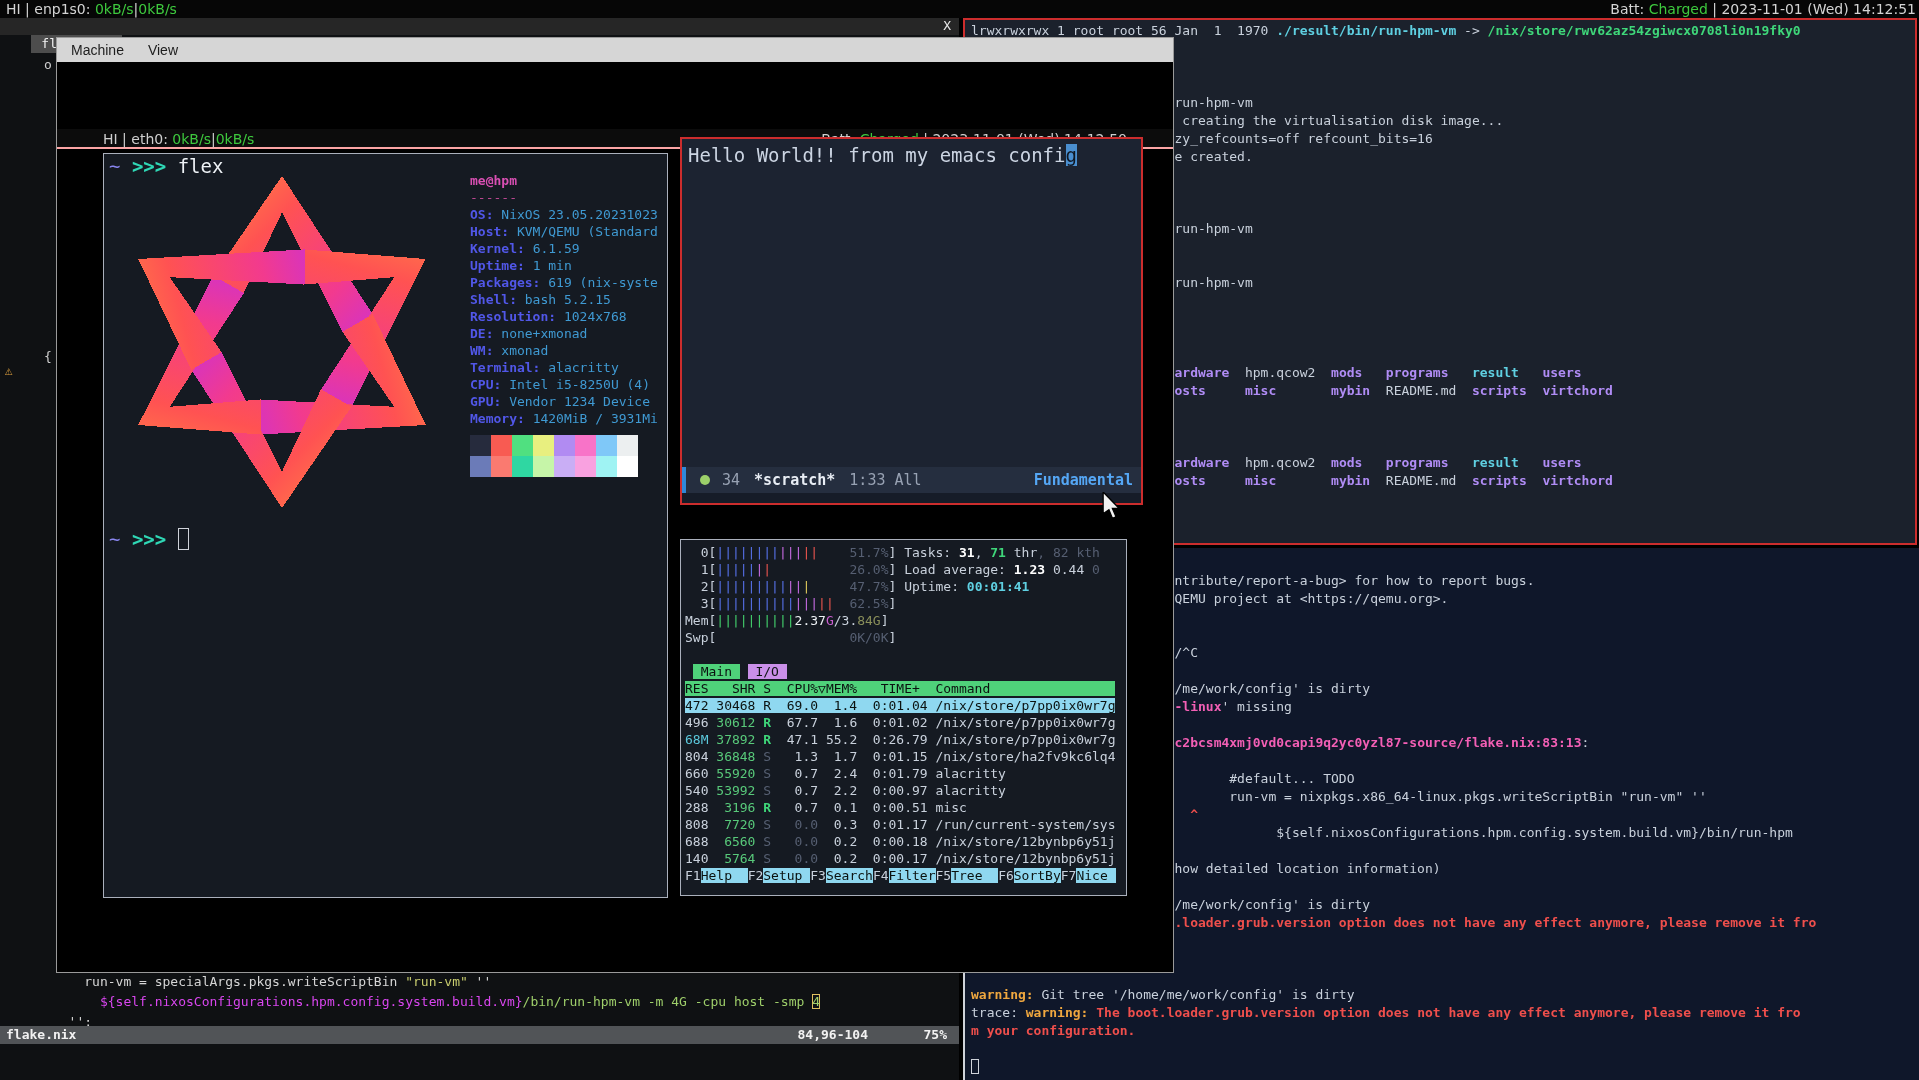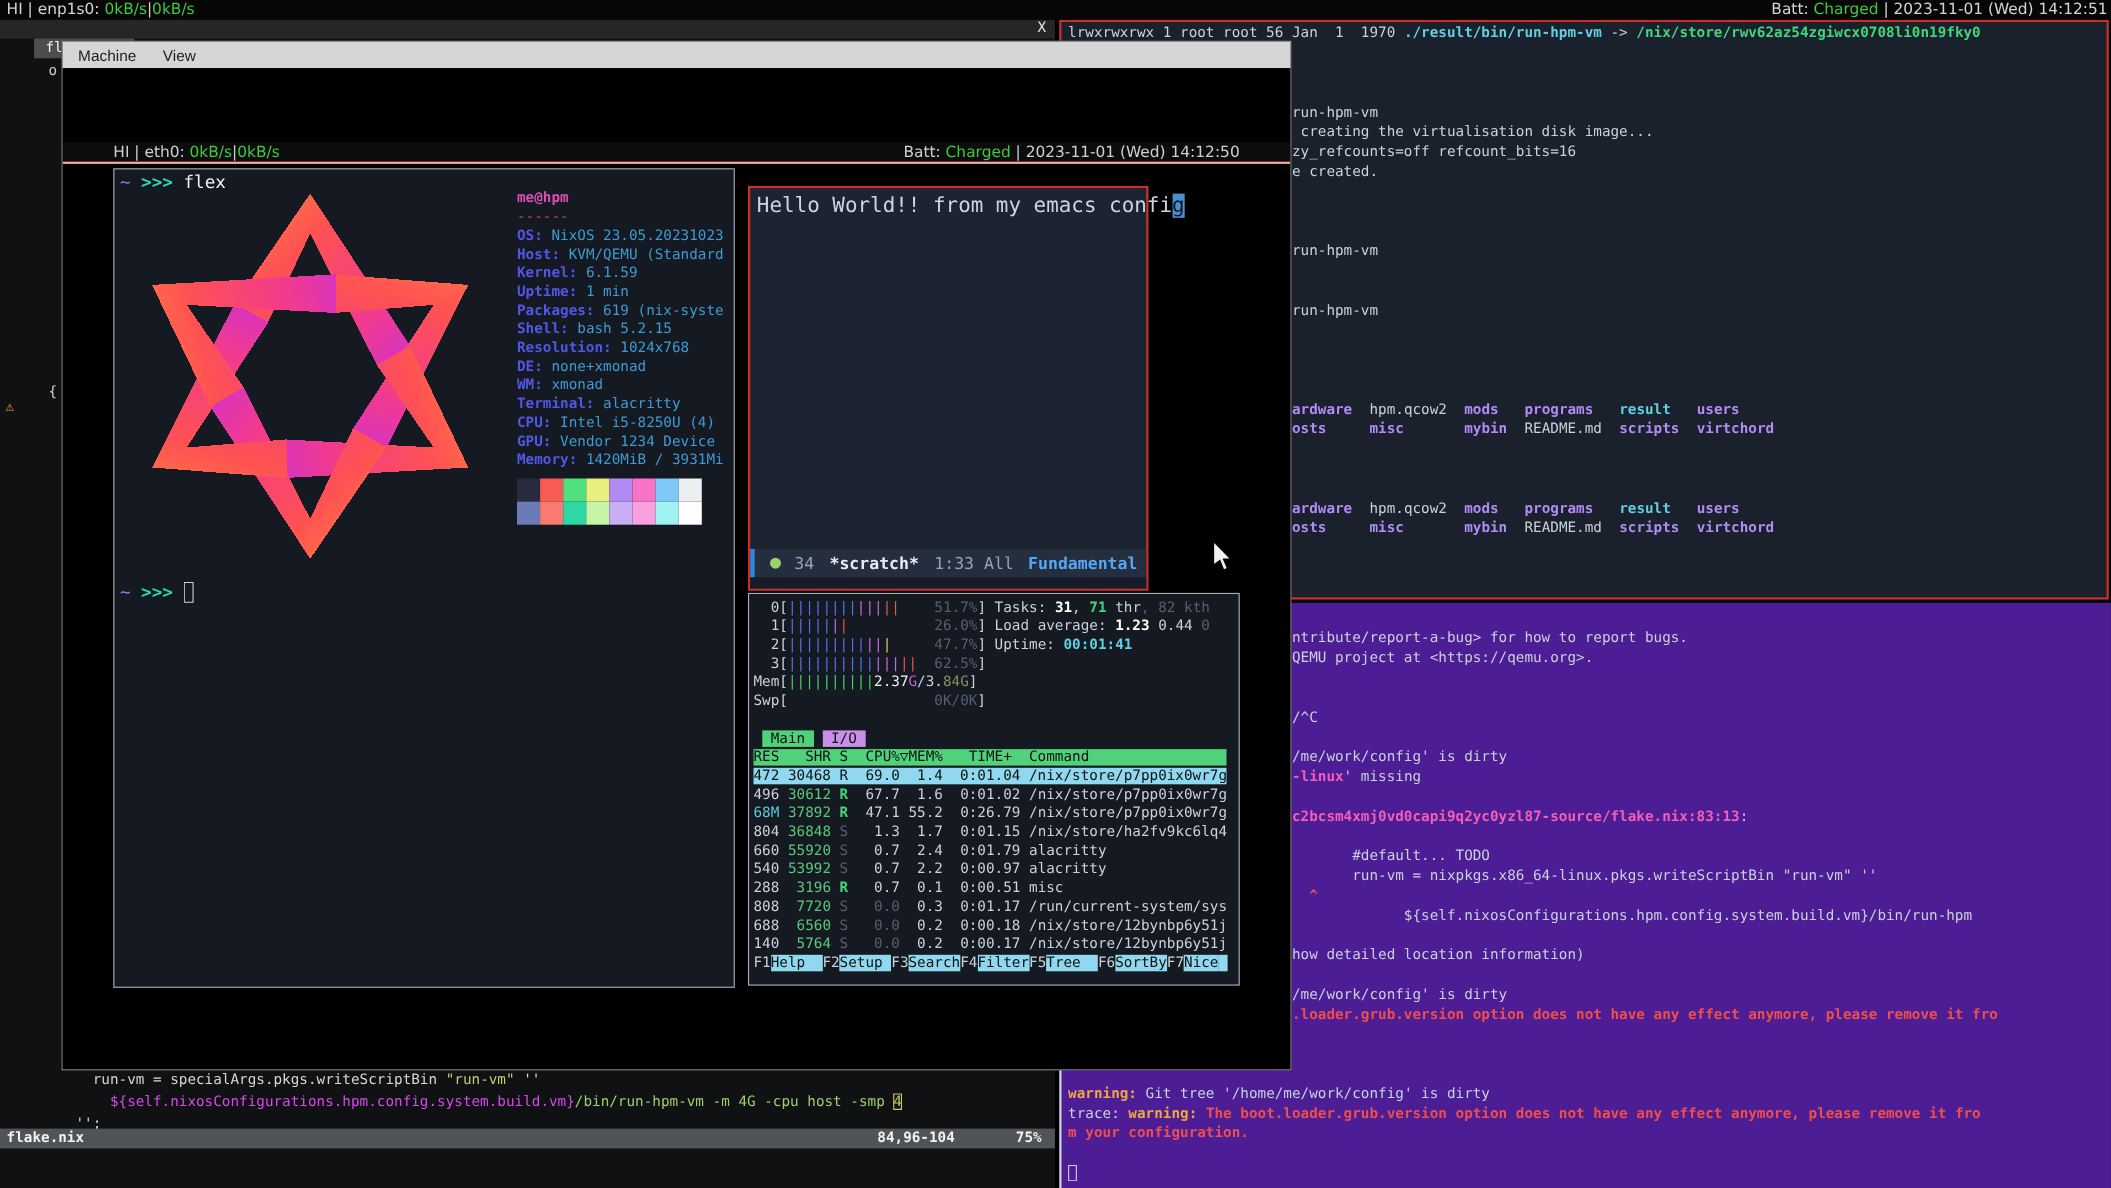--- a/index.html
+++ b/index.html
@@ -18,41 +18,41 @@
   .frag{position:absolute;font:13px/16px "DejaVu Sans Mono",monospace;color:#cfcfcf}
   #ed-code{position:absolute;left:6px;top:955px}
   #ed-code .tl{height:20px;line-height:20px;font-size:13px;font-family:"DejaVu Sans Mono",monospace;white-space:pre}
   #ed-status{position:absolute;left:0;top:1009px;width:959px;height:18px;background:#515457;color:#f2f2f2;font:13px/18px "DejaVu Sans Mono",monospace;display:flex;font-weight:bold}
   #ed-status .name{padding-left:6px}
   #ed-status .ruler{margin-left:auto}
   #ed-status .pct{width:91px;text-align:right;padding-right:12px}
   
   .term .tl{height:18px;line-height:18px;font-size:13px;font-family:"DejaVu Sans Mono",monospace;white-space:pre}
   #rt{position:absolute;left:963px;top:18px;width:954px;height:527px;background:#1b212c;border:2px solid #cc2d2d;padding:2px 0 0 6px;z-index:1}
-  #rb{position:absolute;left:963px;top:548px;width:956px;height:532px;background:#4c1d95;border-left:2px solid #cfd3da;padding:6px 0 0 6px;z-index:1}
+  #rb{position:absolute;left:963px;top:548px;width:956px;height:532px;background:#0f172a;border-left:2px solid #cfd3da;padding:6px 0 0 6px;z-index:1}
   
   #qemu{position:absolute;left:56px;top:37px;width:1118px;height:936px;border:1px solid #9a9a9a;background:#000;z-index:5}
   #qemu-menubar{height:24px;background:#d6d6d6;color:#1d1d1d;font:14px/24px "Liberation Sans",sans-serif;padding-left:14px}
   #qemu-menubar .mi{display:inline-block;margin-right:24px}
   #vm{position:absolute;left:0;top:24px;right:0;bottom:0;background:#000;overflow:hidden}
   #vm-bar{position:absolute;left:0;top:67px;width:100%;height:20px;background:#0c0c0c;border-bottom:2px solid #fca5a5;color:#cfcfcf;font:14px/20px "DejaVu Sans",sans-serif}
   #vm-bar .left{position:absolute;left:46px;top:0;white-space:pre}
   #vm-bar .right{position:absolute;right:46px;top:0;white-space:pre}
   
   #vm-term{position:absolute;left:46px;top:91px;width:565px;height:745px;background:#151a22;border:1px solid #aab0bc}
-  #vm-term .tl{height:18px;line-height:18px;font-size:16px;font-family:"DejaVu Sans Mono",monospace;white-space:pre}
+  #vm-term .tl{height:18px;line-height:18px;font-size:19px;font-family:"DejaVu Sans Mono",monospace;white-space:pre}
   #p1{position:absolute;left:5px;top:3px}
   #p2{position:absolute;left:5px;top:376px}
   #nix-logo{position:absolute;left:2px;top:22px;width:352px;height:332px}
   #nf{position:absolute;left:366px;top:18px}
   #nf .tl{height:17px;line-height:17px;font-size:13px;font-family:"DejaVu Sans Mono",monospace;white-space:pre}
   .palrow{position:absolute;left:366px;display:flex}
   .pal{width:21px;height:21px}
   
-  #vm-emacs{position:absolute;left:623px;top:107px;width:364px;height:368px;background:#1c2331;border:2px solid #cc2d2d}
+  #vm-emacs{position:absolute;left:623px;top:75px;width:463px;height:368px;background:#1c2331;border:2px solid #cc2d2d}
   #em-text{position:absolute;left:6px;top:4px;font:19px/24px "DejaVu Sans Mono",monospace;color:#ccd5e3;white-space:pre}
   .emcur{background:#4a8fd0;color:#101722}
   #em-mini{position:absolute;left:0;bottom:0;width:100%;height:10px;background:#161c28}
   #em-modeline{position:absolute;left:0;bottom:10px;width:100%;height:26px;background:#252e3f;border-left:4px solid #2f88d8;display:flex;align-items:center;font:15px/26px "DejaVu Sans Mono",monospace;color:#98a2b3;white-space:pre}
   #em-modeline .dot{width:10px;height:10px;border-radius:50%;background:#9cd06a;margin:0 12px 0 14px}
   #em-modeline .buf{color:#e8edf4;font-weight:bold;margin-left:14px}
   #em-modeline .pos{margin-left:14px}
   #em-modeline .mode{margin-left:auto;margin-right:8px;color:#55a7f5;font-weight:bold}
   
   #vm-htop{position:absolute;left:623px;top:477px;width:447px;height:357px;background:#151a22;border:1px solid #aab0bc;padding:4px 0 0 4px;overflow:hidden}

